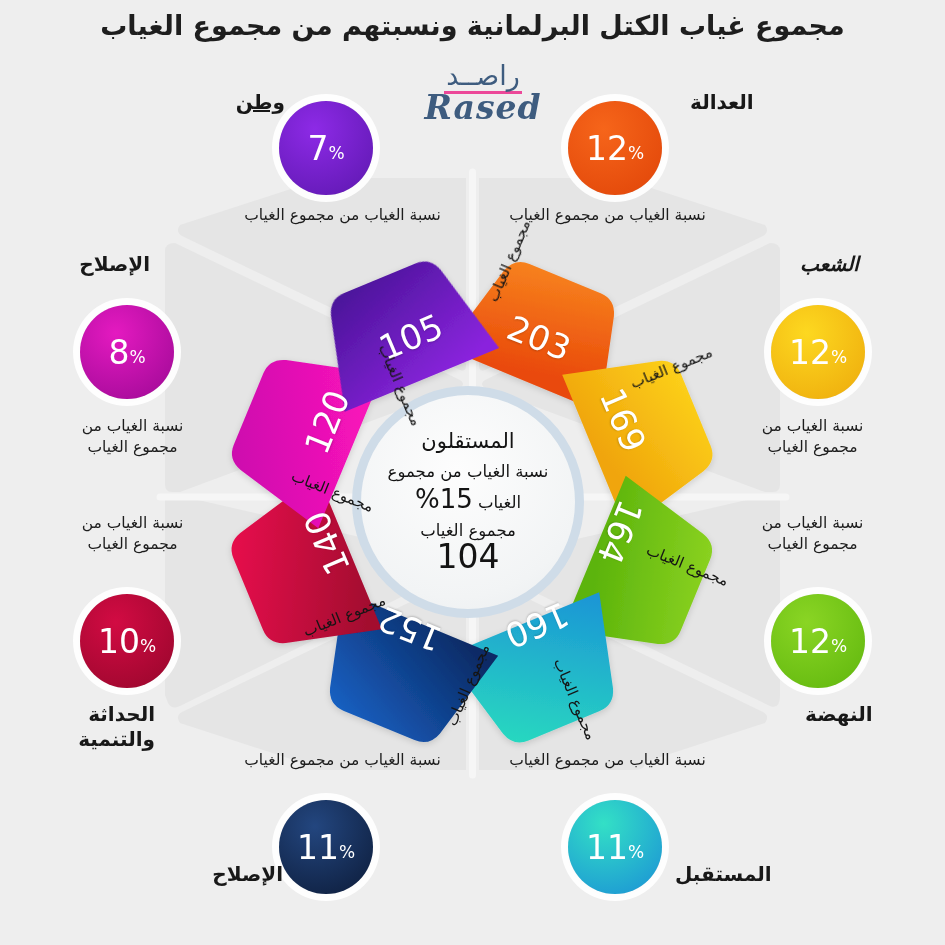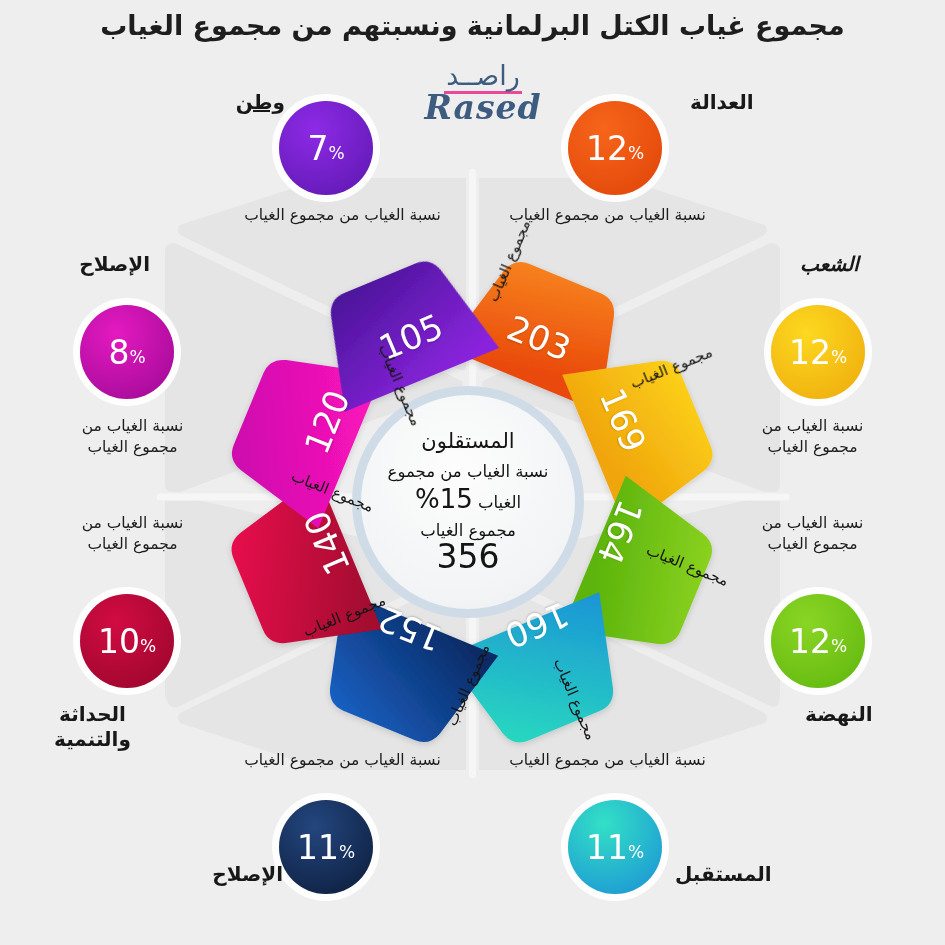--- a/index.html
+++ b/index.html
@@ -191,21 +191,21 @@
     <span class="en">Rased</span>
   </div>
 
   <div class="center">
     <div class="c-title">المستقلون</div>
     <div class="c-rate">
       <span>نسبة الغياب من مجموع الغياب</span>
       <span class="num">15%</span>
     </div>
     <div class="c-tot-l">مجموع الغياب</div>
-    <div class="c-tot-v">356</div>
+    <div class="c-tot-v">104</div>
   </div>
 
   <div class="pnum" style="left:499px;top:318px;width:80px;transform:rotate(22deg);text-align:center;">203</div>
   <div class="pnum" style="left:583px;top:400px;width:80px;transform:rotate(67deg);text-align:center;">169</div>
   <div class="pnum" style="left:580px;top:512px;width:80px;transform:rotate(112deg);text-align:center;">164</div>
   <div class="pnum" style="left:497px;top:605px;width:80px;transform:rotate(157deg);text-align:center;">160</div>
   <div class="pnum" style="left:370px;top:609px;width:80px;transform:rotate(202deg);text-align:center;">152</div>
   <div class="pnum" style="left:287px;top:523px;width:80px;transform:rotate(247deg);text-align:center;">140</div>
   <div class="pnum" style="left:287px;top:402px;width:80px;transform:rotate(292deg);text-align:center;">120</div>
   <div class="pnum" style="left:371px;top:317px;width:80px;transform:rotate(337deg);text-align:center;">105</div>
@@ -246,21 +246,21 @@
     <span class="pc">%</span>
   </div>
   <div class="pname" style="left:800px;top:252px;width:110px;text-align:left;font-style:italic;">الشعب</div>
   <div class="cap" style="left:715px;top:416px;width:195px;text-align:center;">نسبة الغياب من
 مجموع الغياب</div>
 
   <div class="bubble" style="left:80px;top:594px;background:radial-gradient(circle at 38% 30%,#d20b43,#96062b);">
     <span class="pv">10</span>
     <span class="pc">%</span>
   </div>
-  <div class="pname" style="left:30px;top:702px;width:125px;text-align:center;">الحداثة
+  <div class="pname" style="left:30px;top:702px;width:125px;text-align:right;">الحداثة
 والتنمية</div>
   <div class="cap" style="left:35px;top:513px;width:195px;text-align:center;">نسبة الغياب من
 مجموع الغياب</div>
 
   <div class="bubble" style="left:771px;top:594px;background:radial-gradient(circle at 38% 30%,#8ad524,#5fb60d);">
     <span class="pv">12</span>
     <span class="pc">%</span>
   </div>
   <div class="pname" style="left:805px;top:702px;width:110px;text-align:left;">النهضة</div>
   <div class="cap" style="left:715px;top:513px;width:195px;text-align:center;">نسبة الغياب من

